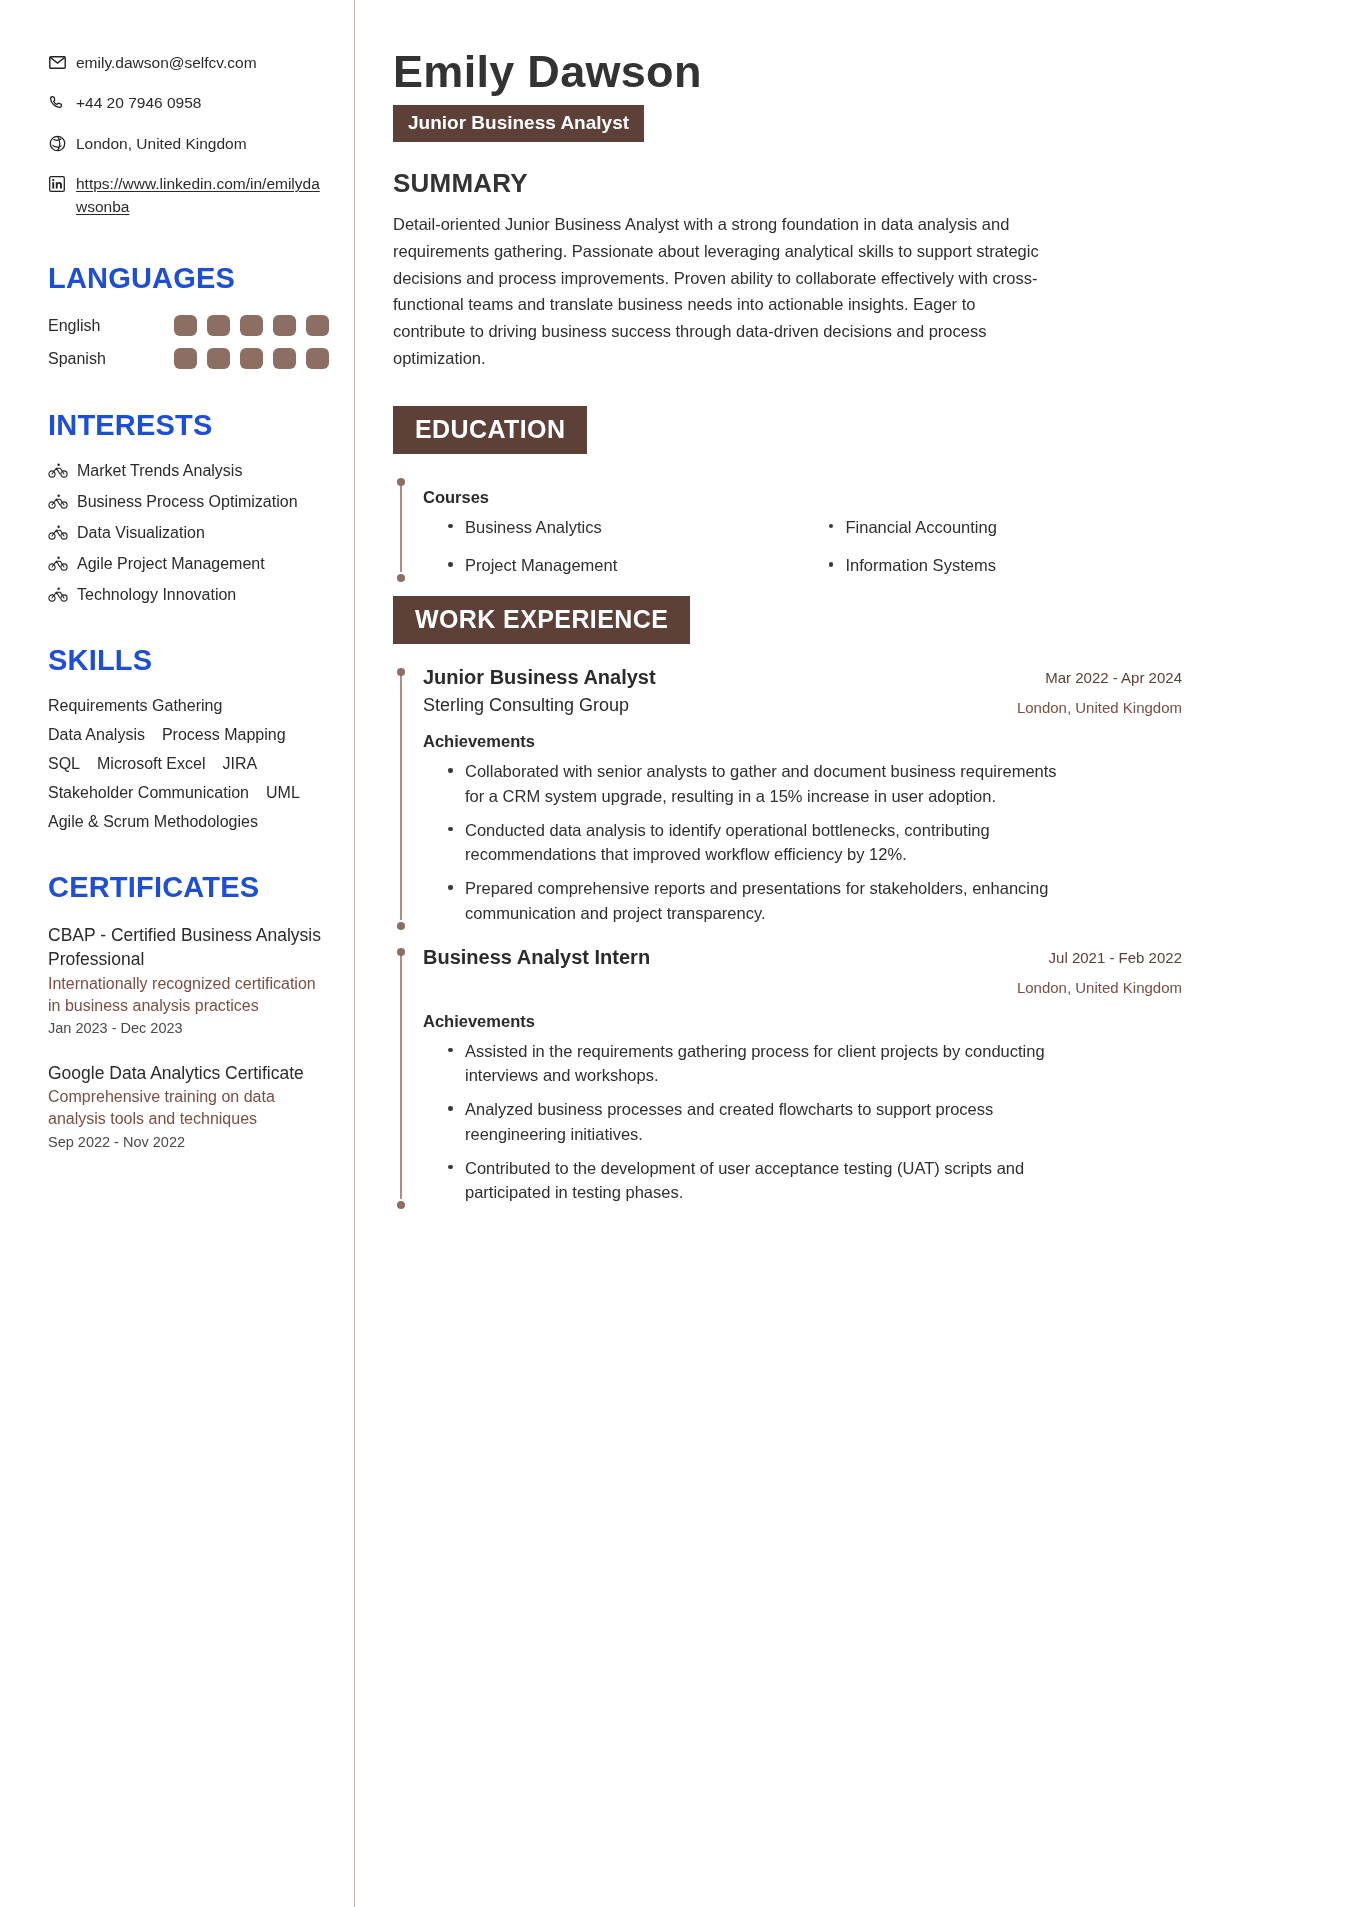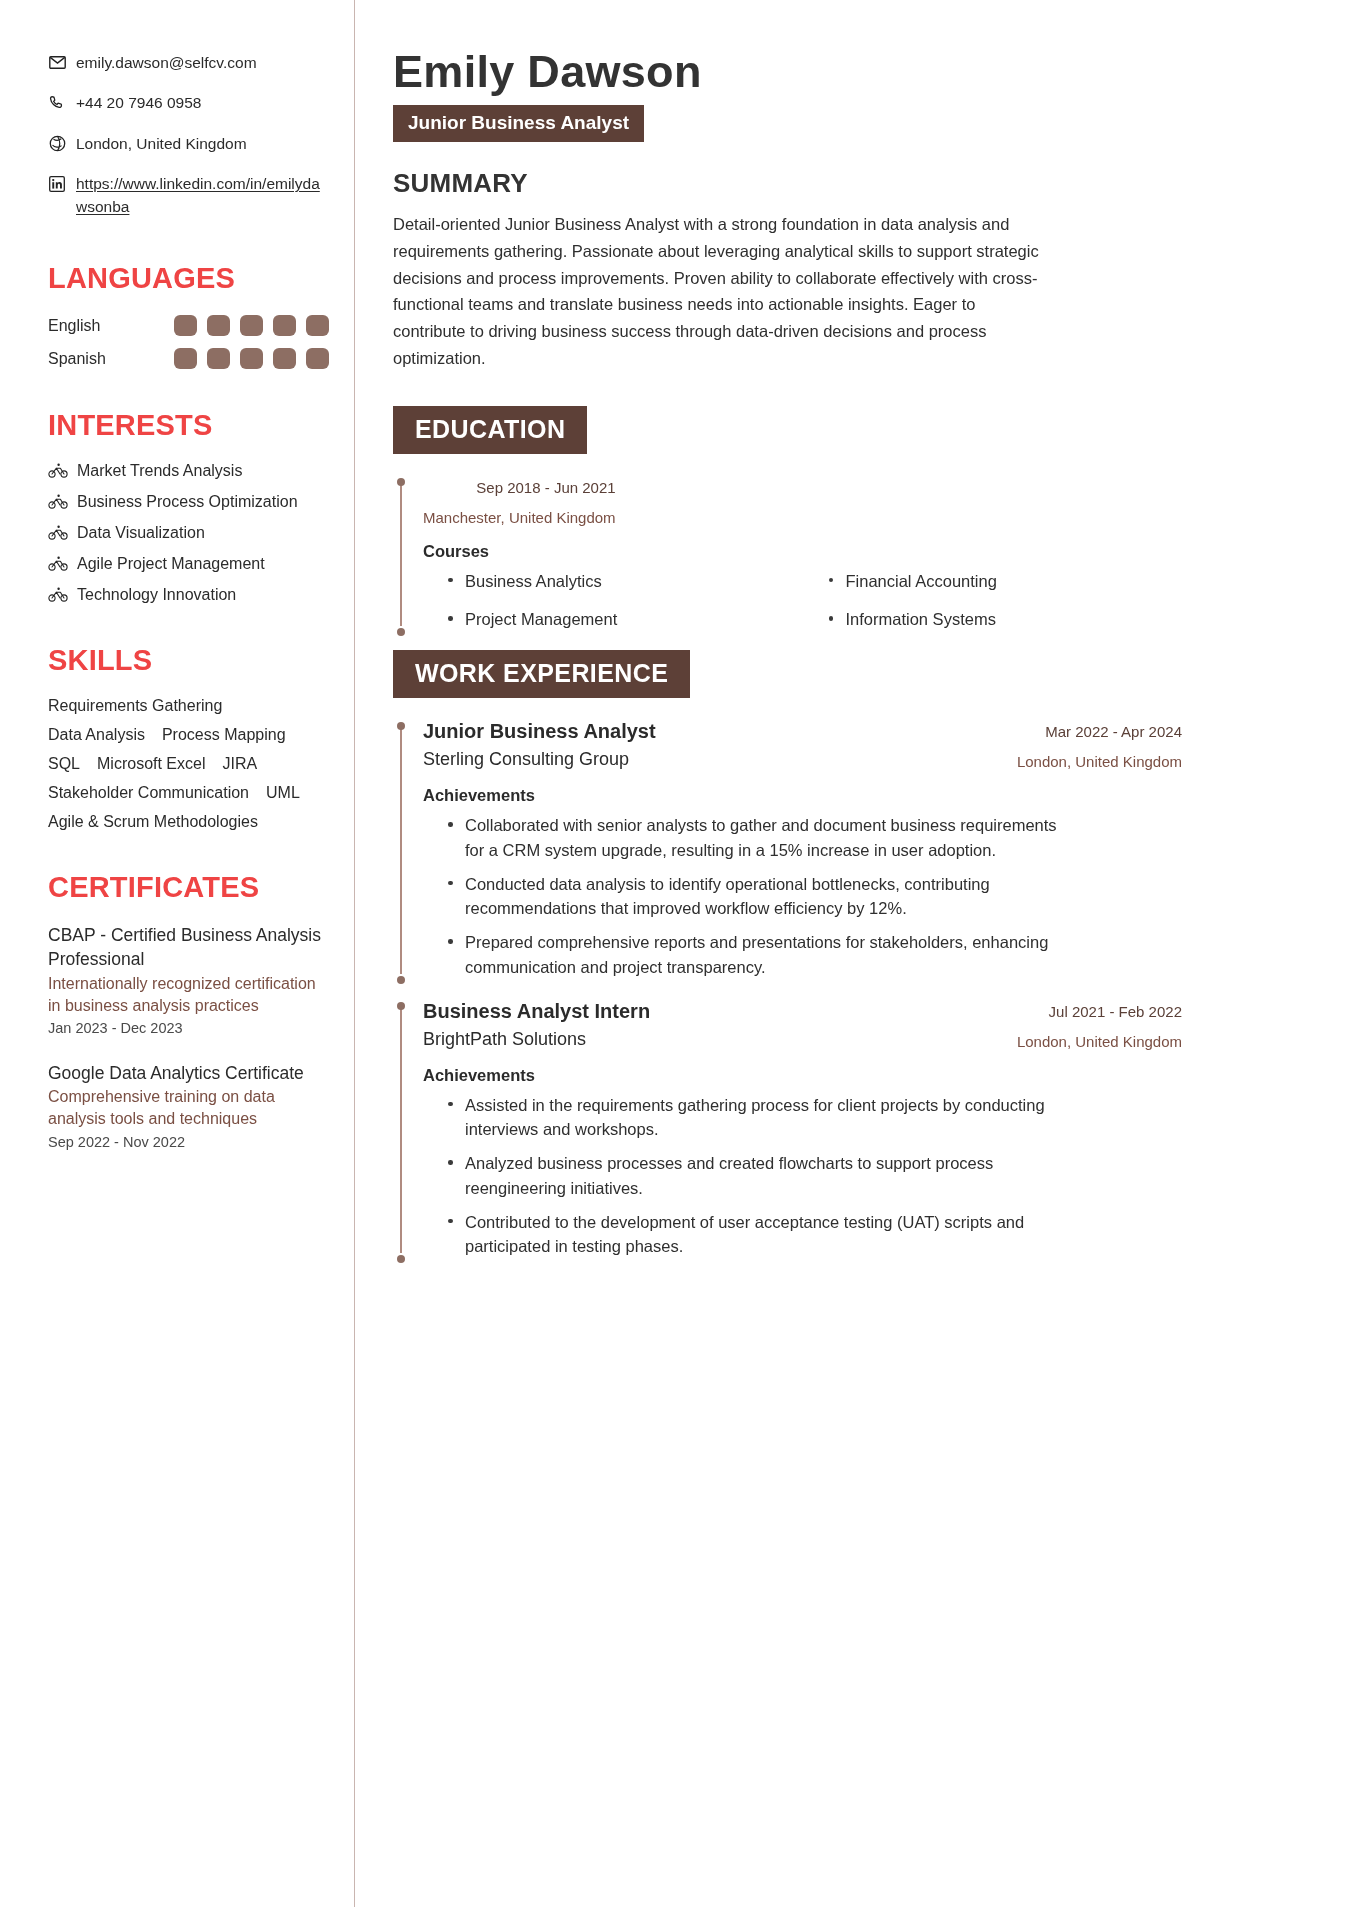--- a/index.html
+++ b/index.html
@@ -63,21 +63,21 @@
   }
   .contact-row.link .ctext {
     text-decoration: underline;
     text-underline-offset: 2px;
   }
 
   .side-h {
     font-size: 29px;
     font-weight: 800;
     letter-spacing: 0.2px;
-    color: #ef4444;
+    color: #1d4ed8;
     margin-bottom: 22px;
     line-height: 1;
   }
   .side-block { margin-bottom: 42px; }
 
   
   .lang-row {
     display: flex;
     align-items: center;
     justify-content: space-between;
@@ -447,24 +447,20 @@
     <div class="role-badge">Junior Business Analyst</div>
 
     <div class="sum-h">SUMMARY</div>
     <p class="sum-text">Detail-oriented Junior Business Analyst with a strong foundation in data analysis and requirements gathering. Passionate about leveraging analytical skills to support strategic decisions and process improvements. Proven ability to collaborate effectively with cross-functional teams and translate business needs into actionable insights. Eager to contribute to driving business success through data-driven decisions and process optimization.</p>
 
     <div>
       <div class="section-banner">EDUCATION</div>
       <div id="education-entries">
           <div class="tl entry">
             <div class="entry-head">
-              <div class="entry-right">
-                <div class="e-date">Sep 2018 - Jun 2021</div>
-                <div class="e-loc">Manchester, United Kingdom</div>
-              </div>
             </div>
             <div class="sub-h">Courses</div>
             <div class="courses">
               <div class="bullet-li">Business Analytics</div>
               <div class="bullet-li">Financial Accounting</div>
               <div class="bullet-li">Project Management</div>
               <div class="bullet-li">Information Systems</div>
             </div>
             <span class="tl-dot-bottom"></span>
           </div>
@@ -490,21 +486,20 @@
               <div class="bullet-li">Collaborated with senior analysts to gather and document business requirements for a CRM system upgrade, resulting in a 15% increase in user adoption.</div>
               <div class="bullet-li">Conducted data analysis to identify operational bottlenecks, contributing recommendations that improved workflow efficiency by 12%.</div>
               <div class="bullet-li">Prepared comprehensive reports and presentations for stakeholders, enhancing communication and project transparency.</div>
             </div>
             <span class="tl-dot-bottom"></span>
           </div>
           <div class="tl entry">
             <div class="entry-head">
               <div class="entry-left">
                 <div class="e-title">Business Analyst Intern</div>
-                <div class="e-org">BrightPath Solutions</div>
               </div>
               <div class="entry-right">
                 <div class="e-date">Jul 2021 - Feb 2022</div>
                 <div class="e-loc">London, United Kingdom</div>
               </div>
             </div>
             <div class="sub-h">Achievements</div>
             <div class="ach-list">
               <div class="bullet-li">Assisted in the requirements gathering process for client projects by conducting interviews and workshops.</div>
               <div class="bullet-li">Analyzed business processes and created flowcharts to support process reengineering initiatives.</div>

